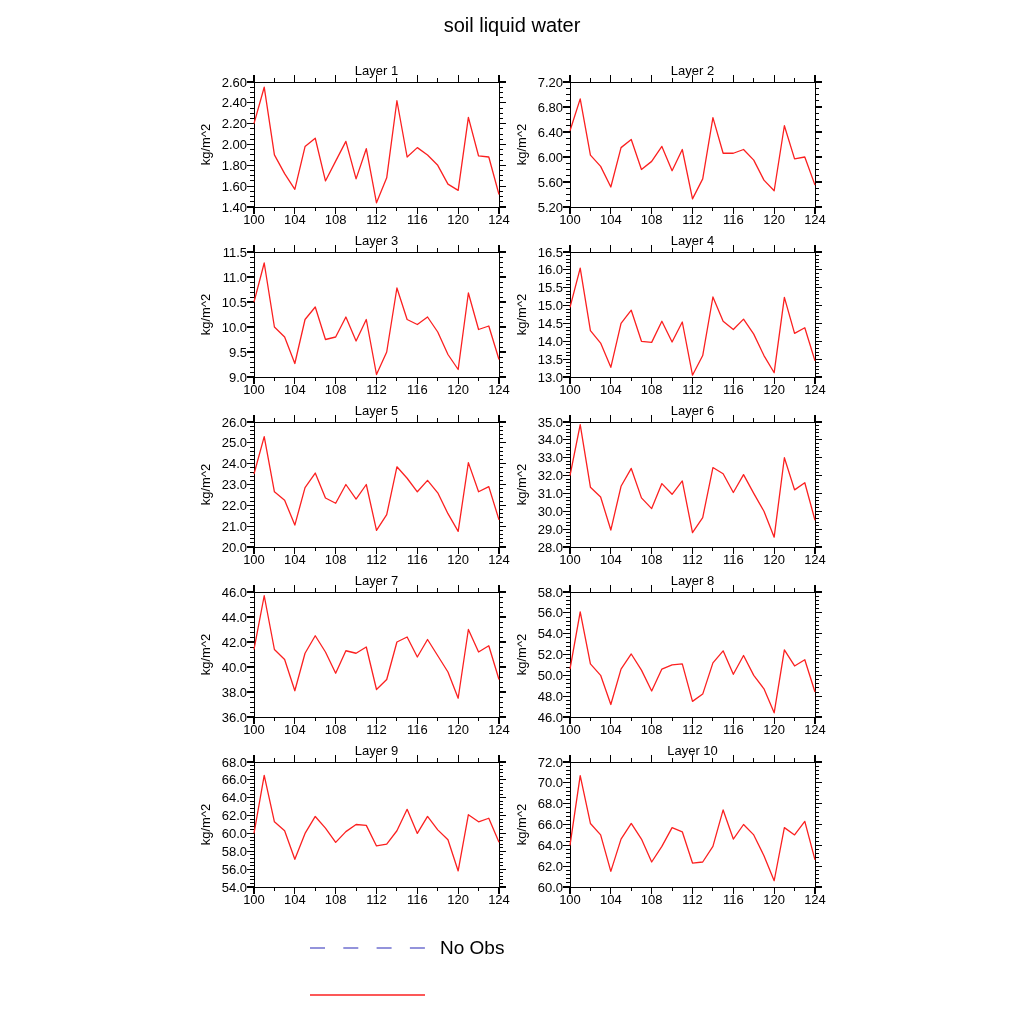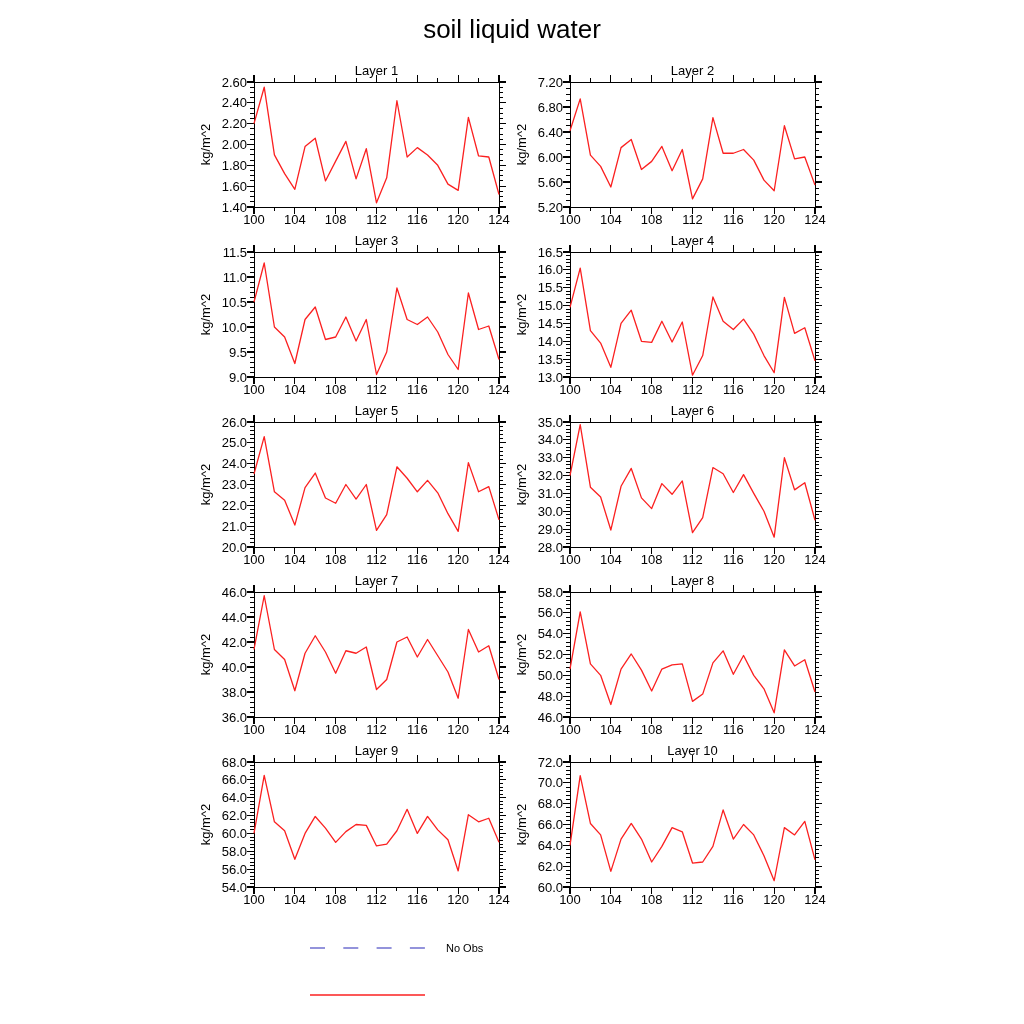--- a/index.html
+++ b/index.html
@@ -2,31 +2,31 @@
 <html><head>
 <meta charset="utf-8">
 <style>
   html,body{margin:0;padding:0;}
   body{
     width:1024px;height:1024px;background:#ffffff;overflow:hidden;position:relative;
     font-family:"Liberation Sans","DejaVu Sans",sans-serif;color:#000;
   }
   .main-title{
     position:absolute;top:14px;left:0;width:1024px;text-align:center;
-    font-size:26px;letter-spacing:0px;color:#000;
+    font-size:20px;letter-spacing:0px;color:#000;
   }
   #charts{position:absolute;top:0;left:0;width:1024px;height:1024px;}
   #charts svg{position:absolute;overflow:visible;}
   .panel-title{font-size:13px;}
   .tick-label{font-size:13px;}
   .ylab{font-size:13px;}
   #legend{position:absolute;left:0;top:0;width:1024px;}
   .legend-row{position:absolute;left:310px;height:18px;display:flex;align-items:center;}
   .legend-row svg{display:block;}
-  .legend-label{font-size:11px;margin-left:21px;white-space:nowrap;}
+  .legend-label{font-size:19px;margin-left:15px;white-space:nowrap;}
 </style>
 </head>
 <body>
 
 <div class="main-title">soil liquid water</div>
 <div id="charts">
     <svg width="350" height="170" style="left: 174px; top: 62px;">
       <rect x="80" y="20" width="245" height="125" fill="none" stroke="#000000" stroke-width="1" shape-rendering="crispEdges"></rect>
       <text x="80" y="162" text-anchor="middle" class="tick-label">100</text>
       <text x="120.83333333333333" y="162" text-anchor="middle" class="tick-label">104</text>

